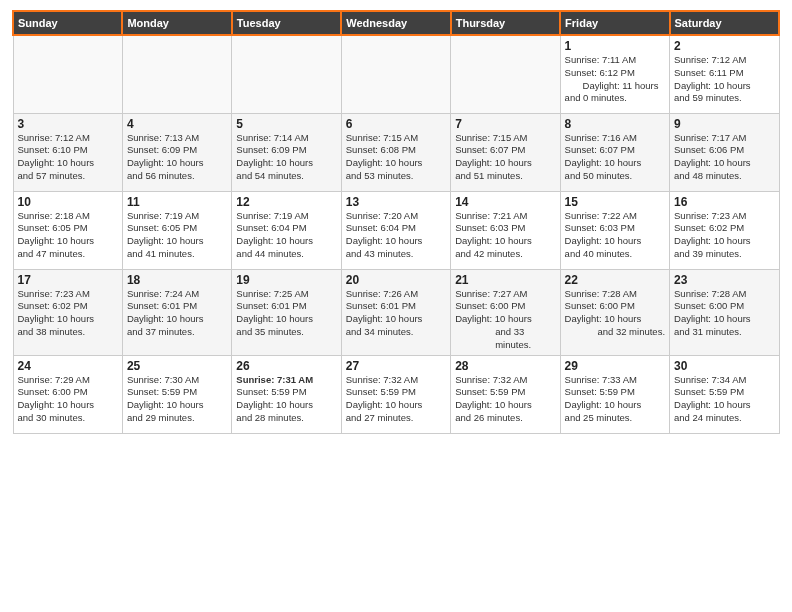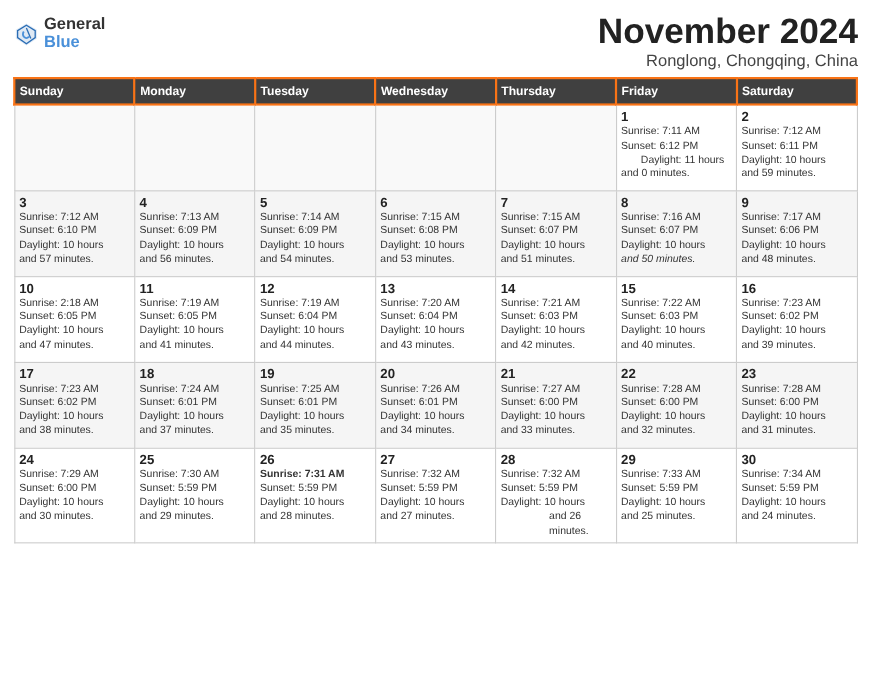--- a/index.html
+++ b/index.html
@@ -91,38 +91,20 @@
       margin-bottom: 1px;
     }
     .empty-cell {
       background: #f9f9f9;
     }
   </style>
 </head>
 <body>
 
 <div class="container">
-  <div class="header-row">
-    <div class="logo">
-      <svg class="logo-icon" viewBox="0 0 30 30">
-        <polygon points="15,3 27,10 27,20 15,28 3,20 3,10" fill="#2a6db5" opacity="0.15"></polygon>
-        <polygon points="15,5 25,11 25,19 15,26 5,19 5,11" fill="none" stroke="#2a6db5" stroke-width="1.5"></polygon>
-        <path d="M12,12 Q10,15 12,18 Q15,21 18,18" fill="none" stroke="#4a90d9" stroke-width="2"></path>
-        <path d="M15,8 L20,20" fill="none" stroke="#2a6db5" stroke-width="1.5"></path>
-      </svg>
-      <div class="logo-text">
-        <span class="logo-general">General</span>
-        <span class="logo-blue">Blue</span>
-      </div>
-    </div>
-    <div class="title-block">
-      <div class="month-title">November 2024</div>
-      <div class="location">Ronglong, Chongqing, China</div>
-    </div>
-  </div>
 
   <table>
     <thead>
       <tr>
       <th>Sunday</th>
           <th>Monday</th>
           <th>Tuesday</th>
           <th>Wednesday</th>
           <th>Thursday</th>
           <th>Friday</th>
@@ -185,21 +167,21 @@
             <span style="display: block; font-size: 9.5px; line-height: 1.35;">Sunrise: 7:15 AM</span>
             <span style="display: block; font-size: 9.5px; line-height: 1.35;">Sunset: 6:07 PM</span>
             <span style="display: block; font-size: 9.5px; line-height: 1.35;">Daylight: 10 hours</span>
             <span style="display: block; font-size: 9.5px; line-height: 1.35;">and 51 minutes.</span>
           </td>
           <td>
             <span class="day-num">8</span>
             <span style="display: block; font-size: 9.5px; line-height: 1.35;">Sunrise: 7:16 AM</span>
             <span style="display: block; font-size: 9.5px; line-height: 1.35;">Sunset: 6:07 PM</span>
             <span style="display: block; font-size: 9.5px; line-height: 1.35;">Daylight: 10 hours</span>
-            <span style="display: block; font-size: 9.5px; line-height: 1.35; font-style: italic;">and 50 minutes.</span>
+            <span style="display: block; font-size: 9.5px; line-height: 1.35;">and 50 minutes.</span>
           </td>
           <td>
             <span class="day-num">9</span>
             <span style="display: block; font-size: 9.5px; line-height: 1.35;">Sunrise: 7:17 AM</span>
             <span style="display: block; font-size: 9.5px; line-height: 1.35;">Sunset: 6:06 PM</span>
             <span style="display: block; font-size: 9.5px; line-height: 1.35;">Daylight: 10 hours</span>
             <span style="display: block; font-size: 9.5px; line-height: 1.35;">and 48 minutes.</span>
           </td>
         </tr>
         <tr>
@@ -280,28 +262,28 @@
             <span style="display: block; font-size: 9.5px; line-height: 1.35;">Sunrise: 7:26 AM</span>
             <span style="display: block; font-size: 9.5px; line-height: 1.35;">Sunset: 6:01 PM</span>
             <span style="display: block; font-size: 9.5px; line-height: 1.35;">Daylight: 10 hours</span>
             <span style="display: block; font-size: 9.5px; line-height: 1.35;">and 34 minutes.</span>
           </td>
           <td>
             <span class="day-num">21</span>
             <span style="display: block; font-size: 9.5px; line-height: 1.35;">Sunrise: 7:27 AM</span>
             <span style="display: block; font-size: 9.5px; line-height: 1.35;">Sunset: 6:00 PM</span>
             <span style="display: block; font-size: 9.5px; line-height: 1.35;">Daylight: 10 hours</span>
-            <span style="display: block; font-size: 9.5px; line-height: 1.35;">and 33 minutes.</span>
+            <span style="display: block; font-size: 9.5px; line-height: 1.35; margin-left: 40px;">and 33 minutes.</span>
           </td>
           <td>
             <span class="day-num">22</span>
             <span style="display: block; font-size: 9.5px; line-height: 1.35;">Sunrise: 7:28 AM</span>
             <span style="display: block; font-size: 9.5px; line-height: 1.35;">Sunset: 6:00 PM</span>
             <span style="display: block; font-size: 9.5px; line-height: 1.35;">Daylight: 10 hours</span>
-            <span style="display: block; font-size: 9.5px; line-height: 1.35;">and 32 minutes.</span>
+            <span style="display: block; font-size: 9.5px; line-height: 1.35; text-align: right;">and 32 minutes.</span>
           </td>
           <td>
             <span class="day-num">23</span>
             <span style="display: block; font-size: 9.5px; line-height: 1.35;">Sunrise: 7:28 AM</span>
             <span style="display: block; font-size: 9.5px; line-height: 1.35;">Sunset: 6:00 PM</span>
             <span style="display: block; font-size: 9.5px; line-height: 1.35;">Daylight: 10 hours</span>
             <span style="display: block; font-size: 9.5px; line-height: 1.35;">and 31 minutes.</span>
           </td>
         </tr>
         <tr>
@@ -331,21 +313,21 @@
             <span style="display: block; font-size: 9.5px; line-height: 1.35;">Sunrise: 7:32 AM</span>
             <span style="display: block; font-size: 9.5px; line-height: 1.35;">Sunset: 5:59 PM</span>
             <span style="display: block; font-size: 9.5px; line-height: 1.35;">Daylight: 10 hours</span>
             <span style="display: block; font-size: 9.5px; line-height: 1.35;">and 27 minutes.</span>
           </td>
           <td>
             <span class="day-num">28</span>
             <span style="display: block; font-size: 9.5px; line-height: 1.35;">Sunrise: 7:32 AM</span>
             <span style="display: block; font-size: 9.5px; line-height: 1.35;">Sunset: 5:59 PM</span>
             <span style="display: block; font-size: 9.5px; line-height: 1.35;">Daylight: 10 hours</span>
-            <span style="display: block; font-size: 9.5px; line-height: 1.35; margin-left: 44px;">and 26 minutes.</span>
+            <span style="display: block; font-size: 9.5px; line-height: 1.35;">and 26 minutes.</span>
           </td>
           <td>
             <span class="day-num">29</span>
             <span style="display: block; font-size: 9.5px; line-height: 1.35;">Sunrise: 7:33 AM</span>
             <span style="display: block; font-size: 9.5px; line-height: 1.35;">Sunset: 5:59 PM</span>
             <span style="display: block; font-size: 9.5px; line-height: 1.35;">Daylight: 10 hours</span>
             <span style="display: block; font-size: 9.5px; line-height: 1.35;">and 25 minutes.</span>
           </td>
           <td>
             <span class="day-num">30</span>

